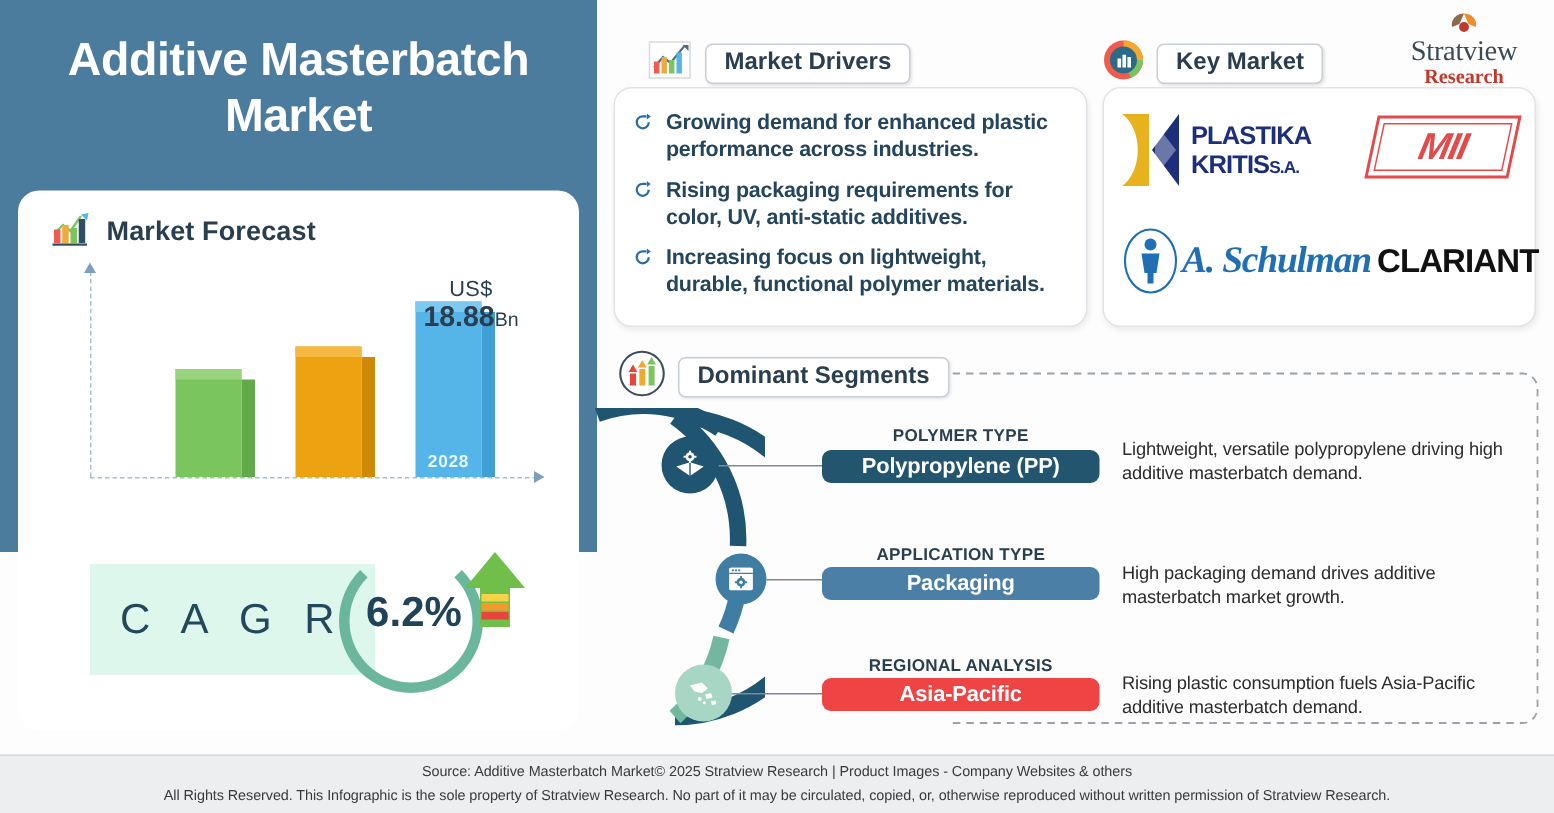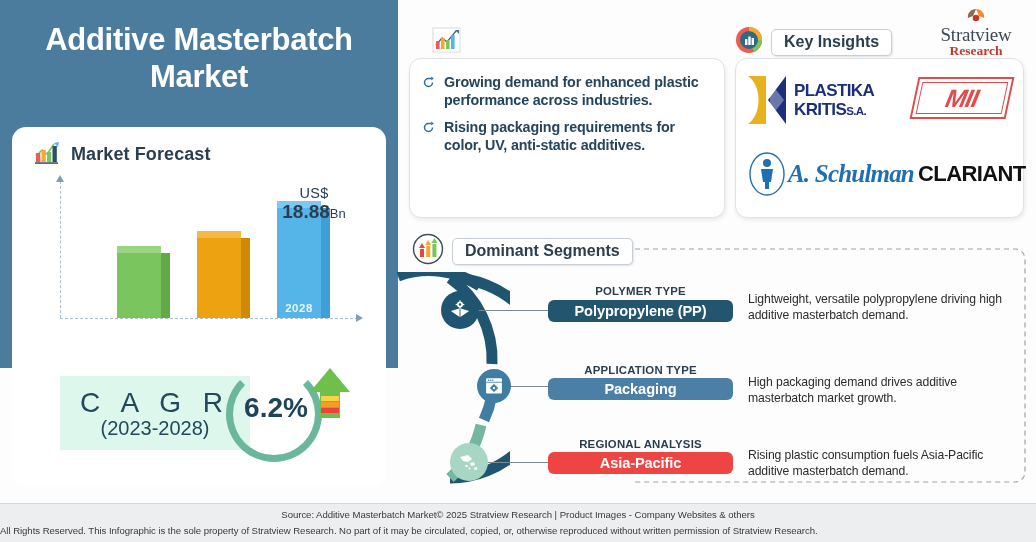--- a/index.html
+++ b/index.html
@@ -143,21 +143,21 @@
   
   .footer {
     position:absolute; left:0; top: 503px; width: 1036px; height: 39px;
     background:#eceef0; border-top:1px solid #d5d8db;
   }
   .footer .f1 {
     position:absolute; top: 5px; left:0; width:100%; text-align:center;
     font-size: 9.6px; color:#3a3a3a; letter-spacing:-.05px;
   }
   .footer .f2 {
-    position:absolute; top: 21px; left:0; width:100%; text-align:left;
+    position:absolute; top: 21px; left:0; width:100%; text-align:center;
     font-size: 9.6px; color:#3a3a3a; letter-spacing:-.05px;
   }
 </style>
 </head>
 <body>
 
 <div id="root">
 
   <div class="left-panel">
 
@@ -207,21 +207,20 @@
 
         <div class="value-label">
           <div class="cur">US$</div>
           <div><span class="num">18.88</span><span class="unit">Bn</span></div>
         </div>
       </div>
 
       <div class="cagr-wrap">
         <div class="cagr-box">
           <div class="c1">C A G R</div>
-          <div class="c2">(2023-2028)</div>
         </div>
         <div class="cagr-ring"></div>
         <div class="cagr-pct">6.2%</div>
         <span class="up-arrow">
           <svg width="44" height="74" viewBox="0 0 44 74">
             <polygon points="22,2 42,26 32,26 32,52 12,52 12,26 2,26" fill="#6fbf4a"></polygon>
             <rect x="13" y="30" width="18" height="5" fill="#f7d445"></rect>
             <rect x="13" y="36" width="18" height="5" fill="#f59b2a"></rect>
             <rect x="13" y="42" width="18" height="5" fill="#e8453c"></rect>
           </svg>
@@ -249,56 +248,66 @@
       <svg width="30" height="28" viewBox="0 0 30 28">
         <rect x="1" y="2" width="27" height="24" fill="#ffffff" stroke="#d6dade" stroke-width="1"></rect>
         <polyline points="4,19 10,12 15,16 24,5" fill="none" stroke="#4b6b82" stroke-width="1.4"></polyline>
         <polygon points="23,4 27,4 27,8" fill="#4b6b82"></polygon>
         <rect x="4" y="15" width="3.6" height="8" fill="#ef5b4c"></rect>
         <rect x="9" y="12" width="3.6" height="11" fill="#f2a93b"></rect>
         <rect x="14" y="14" width="3.6" height="9" fill="#7bc55f"></rect>
         <rect x="19" y="9" width="3.6" height="14" fill="#55b4e8"></rect>
       </svg>
     </span>
+    <span class="pill-label">Market Drivers</span>
   </div>
 
   <div class="panel-card" style="left:409px; top:58px; width:316px; height:160px; padding:14px 13px 10px 12px;">
     <div class="driver-row">
       <span class="driver-bullet">
         <svg width="13" height="13" viewBox="0 0 13 13">
           <path d="M10.5 6.5 A4 4 0 1 1 6.5 2.5 L9 2.5" fill="none" stroke="#2a6ca8" stroke-width="1.5"></path>
           <polygon points="9.2,0.6 11.8,2.6 9.2,4.6" fill="#2a6ca8"></polygon>
         </svg>
       </span>
       <span class="driver-text">Growing demand for enhanced plastic performance across industries.</span>
     </div>
     <div class="driver-row">
       <span class="driver-bullet">
         <svg width="13" height="13" viewBox="0 0 13 13">
           <path d="M10.5 6.5 A4 4 0 1 1 6.5 2.5 L9 2.5" fill="none" stroke="#2a6ca8" stroke-width="1.5"></path>
           <polygon points="9.2,0.6 11.8,2.6 9.2,4.6" fill="#2a6ca8"></polygon>
         </svg>
       </span>
       <span class="driver-text">Rising packaging requirements for color, UV, anti-static additives.</span>
+    </div>
+    <div class="driver-row">
+      <span class="driver-bullet">
+        <svg width="13" height="13" viewBox="0 0 13 13">
+          <path d="M10.5 6.5 A4 4 0 1 1 6.5 2.5 L9 2.5" fill="none" stroke="#2a6ca8" stroke-width="1.5"></path>
+          <polygon points="9.2,0.6 11.8,2.6 9.2,4.6" fill="#2a6ca8"></polygon>
+        </svg>
+      </span>
+      <span class="driver-text">Increasing focus on lightweight, durable, functional polymer materials.</span>
     </div>
   </div>
 
   <div class="pill-head" style="left:735px; top:26px;">
     <span>
       <svg width="28" height="28" viewBox="0 0 28 28">
         <circle cx="14" cy="14" r="13" fill="#ef5b4c"></circle>
         <path d="M14 1 A13 13 0 0 1 27 14 L14 14 Z" fill="#f7a72b"></path>
         <path d="M27 14 A13 13 0 0 1 19 26 L14 14 Z" fill="#7bc55f"></path>
         <circle cx="14" cy="14" r="9" fill="#2d6a8a"></circle>
         <rect x="10" y="13" width="2.4" height="6" fill="#ffffff"></rect>
         <rect x="13.3" y="10.5" width="2.4" height="8.5" fill="#ffffff"></rect>
         <rect x="16.6" y="12" width="2.4" height="7" fill="#ffffff"></rect>
       </svg>
     </span>
-    <span class="pill-label">Key Insights</span>
+    <span class="pill-label">Key Market</span>
   </div>
 
   <div class="panel-card" style="left:735px; top:58px; width:289px; height:160px;padding-left:25px;">
 
     <div class="logo-cell" style="left:10px; top:10px; width:150px; height:62px;">
       <svg width="44" height="56" viewBox="0 0 44 56">
         <rect x="2" y="4" width="18" height="48" fill="#e8b21f"></rect>
         <path d="M2 4 C16 14 16 42 2 52 Z" fill="#ffffff"></path>
         <path d="M40 4 L40 52 L22 28 Z" fill="#1d2f7a"></path>
         <path d="M24 10 L24 46 L38 28 Z" fill="#ffffff" opacity=".35"></path>

